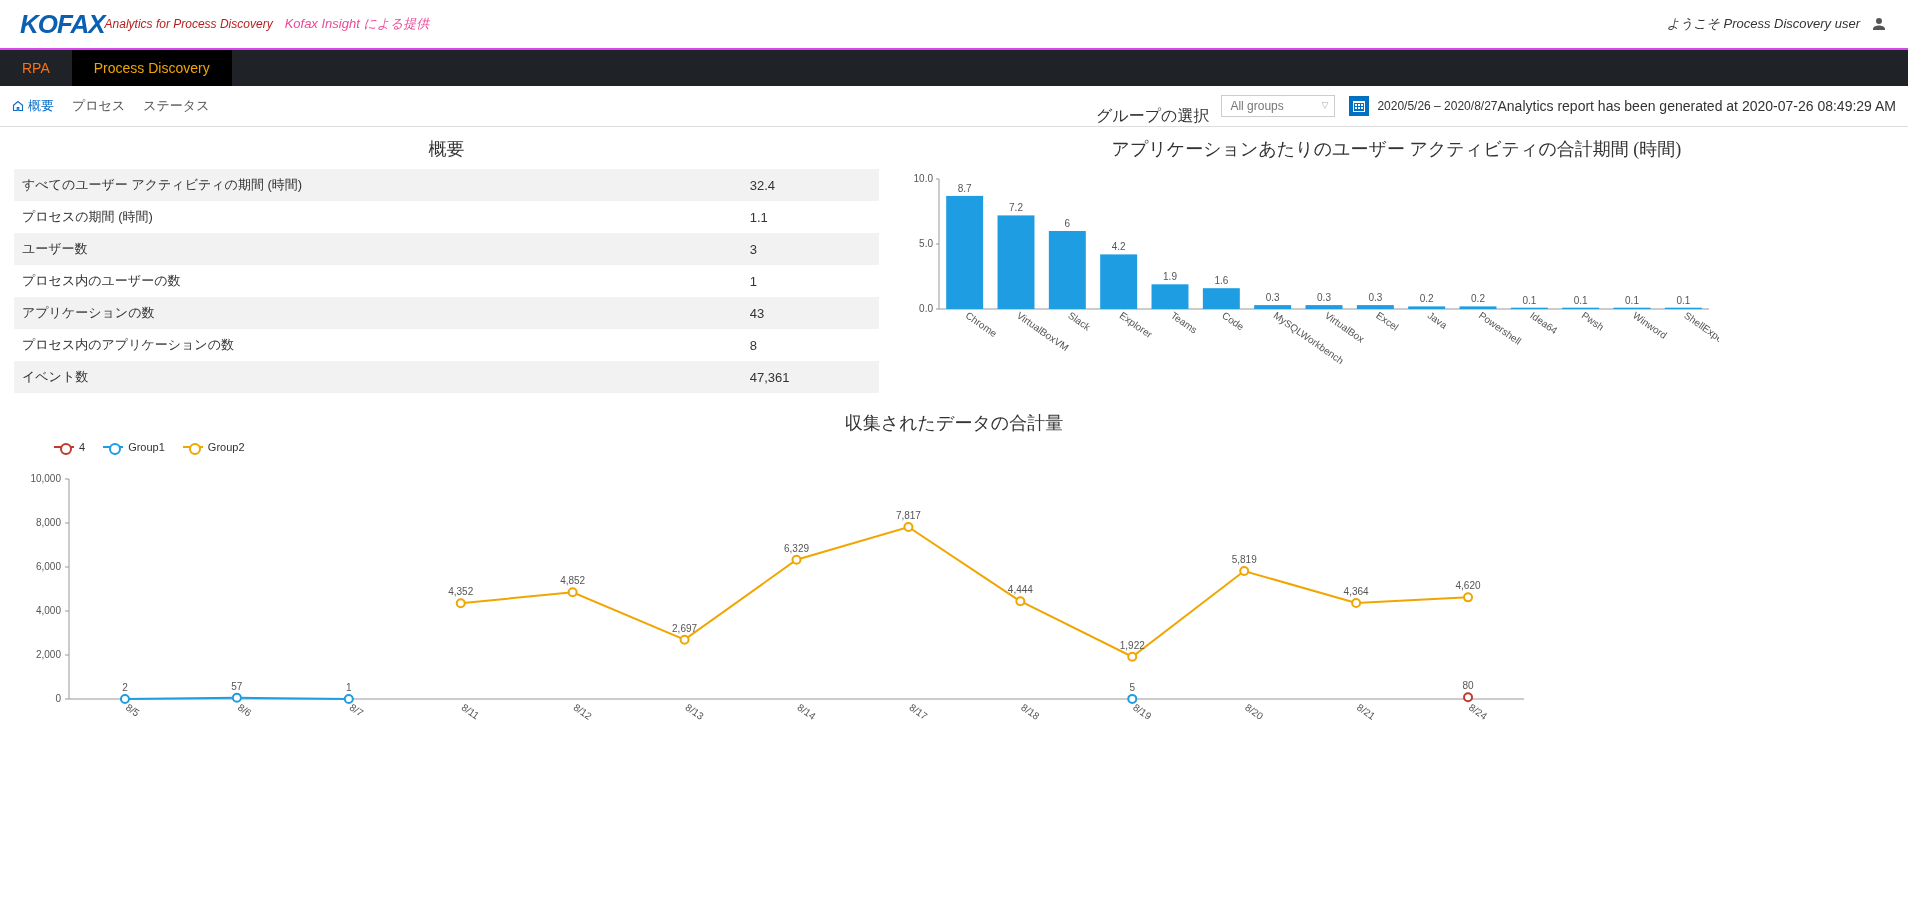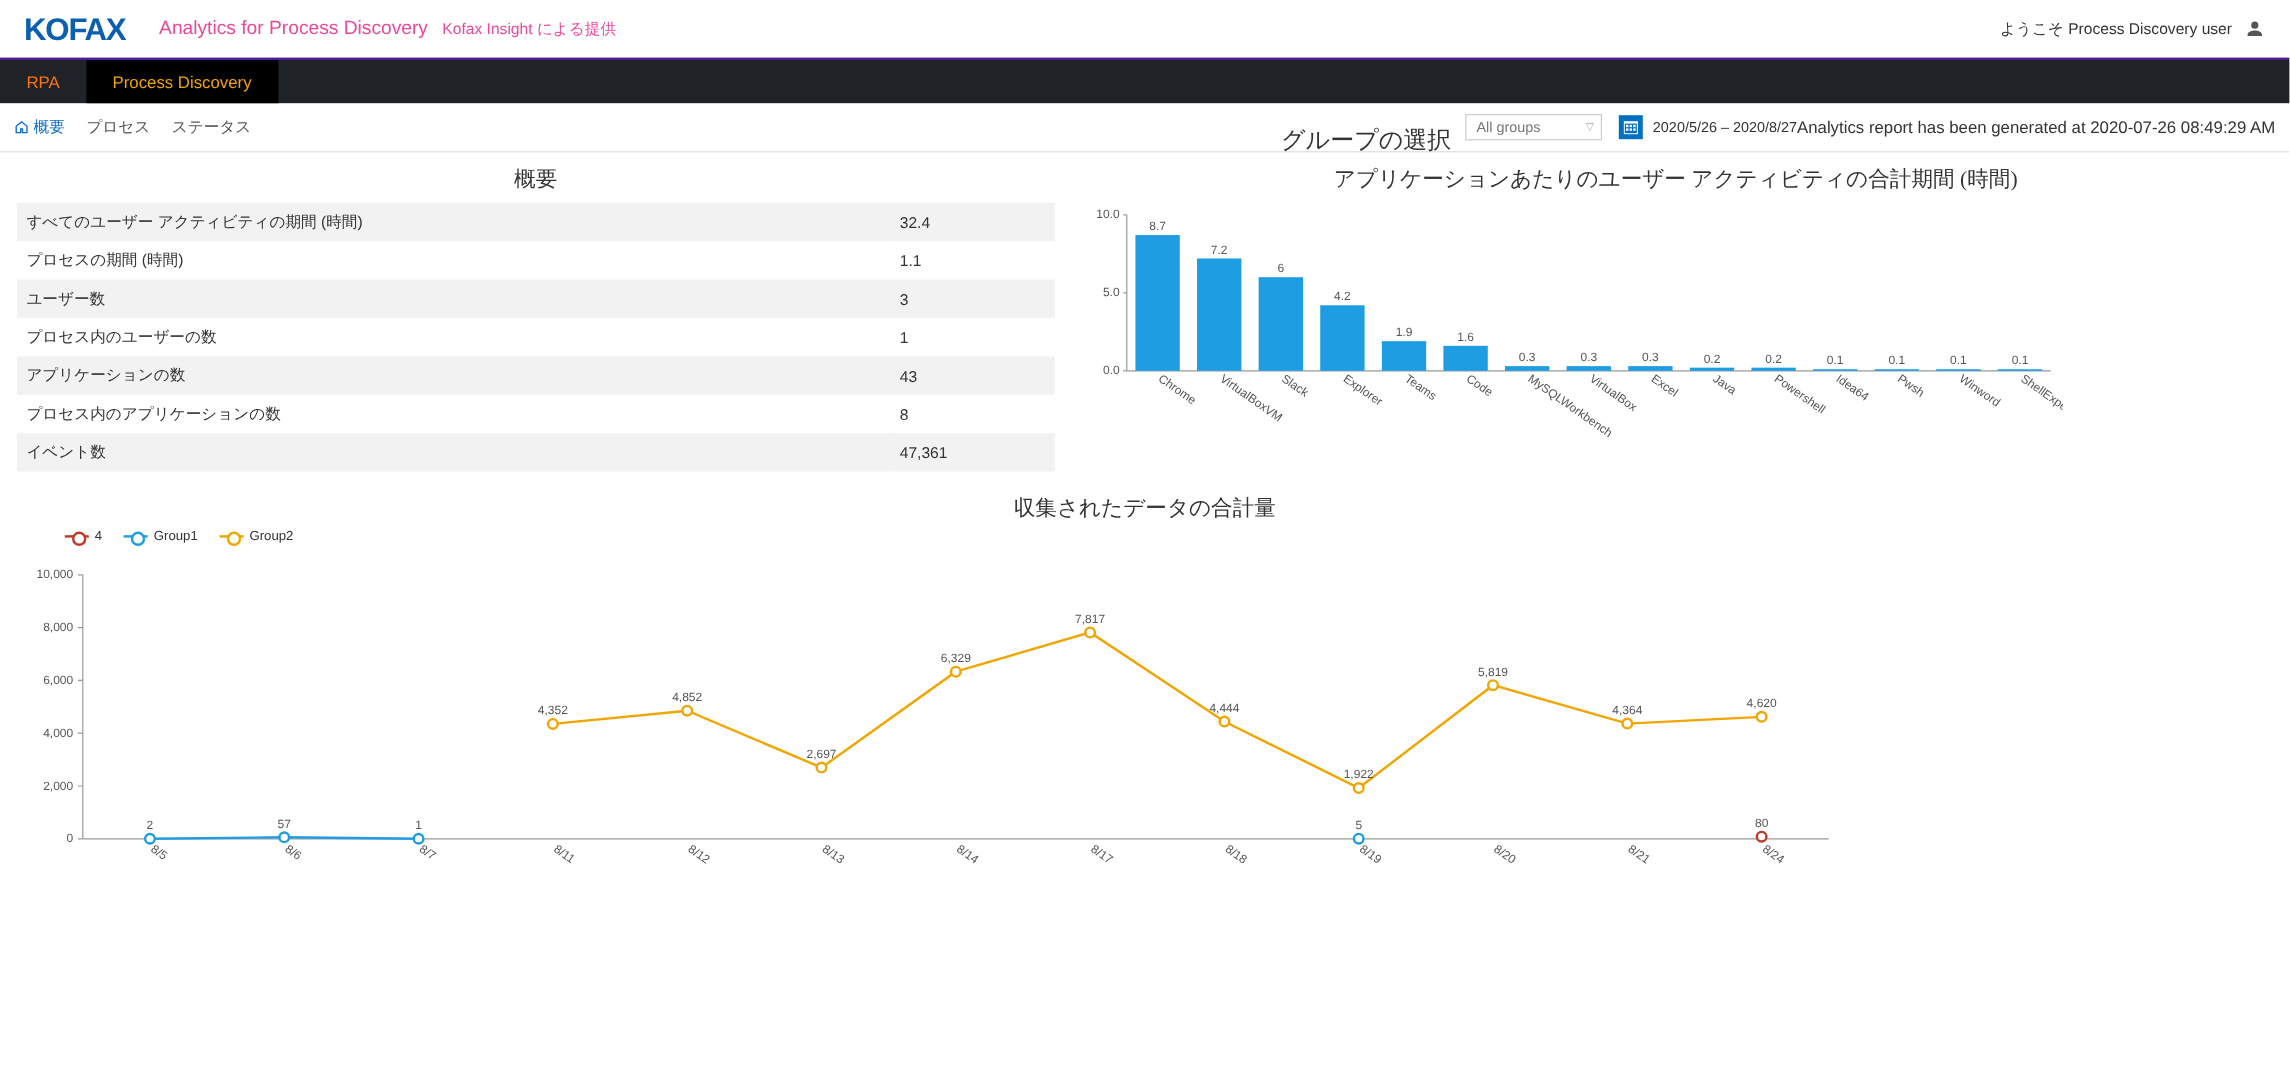--- a/index.html
+++ b/index.html
@@ -1,30 +1,30 @@
 <!DOCTYPE html>
 <html><head>
 <meta charset="utf-8">
 <style>
 html,body{margin:0;padding:0;font-family:"Segoe UI","Yu Gothic UI",Meiryo,Arial,sans-serif;font-size:13px;color:#333;background:#fff;}
-.topbar{display:flex;align-items:center;height:48px;padding:0 20px;border-bottom:2px solid #4c1d95;}
+.topbar{display:flex;align-items:center;height:48px;padding:0 20px;border-bottom:2px solid #d946ef;font-style:italic;}
 .logo{font-size:26px;font-weight:900;color:#0b5fb0;letter-spacing:-1px;}
-.app-title{font-size:16px;font-weight:300;margin-left:28px;color:#ec4899;}
+.app-title{font-size:12px;font-weight:300;color:#b91c1c;}
 .app-sub{font-size:13px;font-weight:300;margin-left:12px;color:#ec4899;}
 .topbar-right{margin-left:auto;display:flex;align-items:center;gap:10px;font-weight:300;}
 .user-icon{width:18px;height:18px;fill:#555;}
 .tabbar{background:#1f2227;display:flex;height:36px;}
 .tab{color:#f97316;padding:0 22px;line-height:36px;font-size:14px;cursor:pointer;}
 .tab.active{background:#000;color:#f0a500;}
 .subnav{display:flex;align-items:center;height:40px;padding:0 12px;border-bottom:1px solid #ddd;}
 .home-icon{width:12px;height:12px;fill:none;stroke:#0b6cc7;stroke-width:1.5;margin-right:4px;}
 .subnav a{color:#555;text-decoration:none;margin-right:18px;font-size:13px;cursor:pointer;}
 .subnav a.active{color:#0b6cc7;}
 .subnav .spacer{flex:1;}
-.group-label{font-size:20px;font-weight:300;margin-right:12px;margin-top:20px;}
+.group-label{font-size:16px;font-weight:300;margin-right:12px;margin-top:20px;}
 .group-select{border:1px solid #ccc;padding:3px 24px 3px 8px;width:80px;position:relative;font-size:12px;color:#777;}
 .group-select:after{content:"▽";position:absolute;right:6px;color:#aaa;font-size:9px;top:4px;}
 .date-btn{width:20px;height:20px;background:#0070c0;display:inline-flex;align-items:center;justify-content:center;margin:0 8px 0 14px;}
 .date-range{font-size:12px;}
 .gen-text{margin-left:auto;font-size:14px;font-weight:300;}
 .content{padding:10px 14px;}
 .row1{display:flex;gap:20px;}
 .panel{flex:1;}
 .panel-title{text-align:center;font-size:18px;font-weight:300;color:#333;margin-bottom:8px;font-family:"Yu Mincho",serif;}
 table.summary{width:100%;border-collapse:collapse;}

